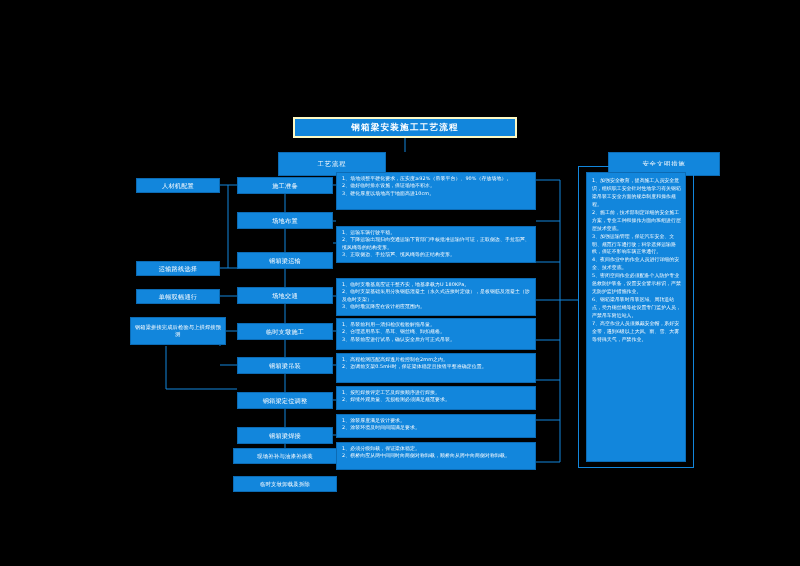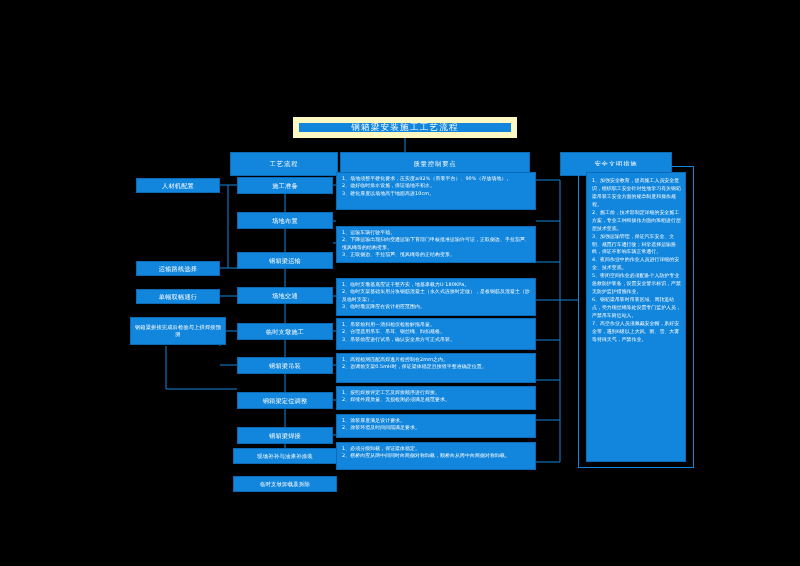--- a/index.html
+++ b/index.html
@@ -30,37 +30,37 @@
     line-height:1.25;
     letter-spacing:.2px;
     padding:1px 2px;
   }
   
   #title{
     position:absolute;
     left:293px;top:117px;
     width:224px;height:21px;
     background:#1286DC;
-    border:6px solid #fef9c3;
+    border:2px solid #fef9c3;
     box-sizing:border-box;
     display:flex;align-items:center;justify-content:center;
     color:#fff;
     font-size:8.6px;
     letter-spacing:1.2px;
-    font-weight:normal;
+    font-weight:bold;
   }
   
   .hdr{
     position:absolute;
     height:24px;
     background:#1286DC;
     border:1px solid #0C6BB4;
     box-sizing:border-box;
     display:flex;align-items:center;justify-content:center;
-    color:#fff;font-size:6.4px;letter-spacing:.8px;
+    color:#fff;font-size:6.4px;letter-spacing:.8px;margin-left:48px;
   }
   #hdr-flow{left:230px;top:152px;width:108px;}
   #hdr-qc{left:340px;top:152px;width:190px;}
   #hdr-safe{left:560px;top:152px;width:112px;}
 
   
   .flowbox{width:96px;height:17px;left:237px;}
   
   .leftbox{width:84px;height:15px;left:136px;}
   
@@ -156,21 +156,20 @@
       <line x1="536" y1="380" x2="560" y2="380"></line>
       <line x1="536" y1="420" x2="560" y2="420"></line>
 
       <line x1="405" y1="138" x2="405" y2="152"></line>
     </g>
   </svg>
 
   <div id="title">钢箱梁安装施工工艺流程</div>
 
   <div class="hdr" id="hdr-flow">工艺流程</div>
-  <div class="hdr" id="hdr-qc">质量控制要点</div>
   <div class="hdr" id="hdr-safe">安全文明措施</div>
 
   <div class="box leftbox" style="top:178px">人材机配置</div>
   <div class="box leftbox" style="top:261px">运输路线选择</div>
   <div class="box leftbox" style="top:289px">单幅双幅通行</div>
   <div class="box leftbox" style="top:324px">临时支墩设计</div>
   <div class="box" style="left:130px;top:317px;width:96px;height:28px;font-size:5.2px;line-height:1.3">钢箱梁拼接完成后检验与上拱焊接预测</div>
 
   <div class="box flowbox" style="top:177px">施工准备</div>
   <div class="box flowbox" style="top:212px">场地布置</div>

